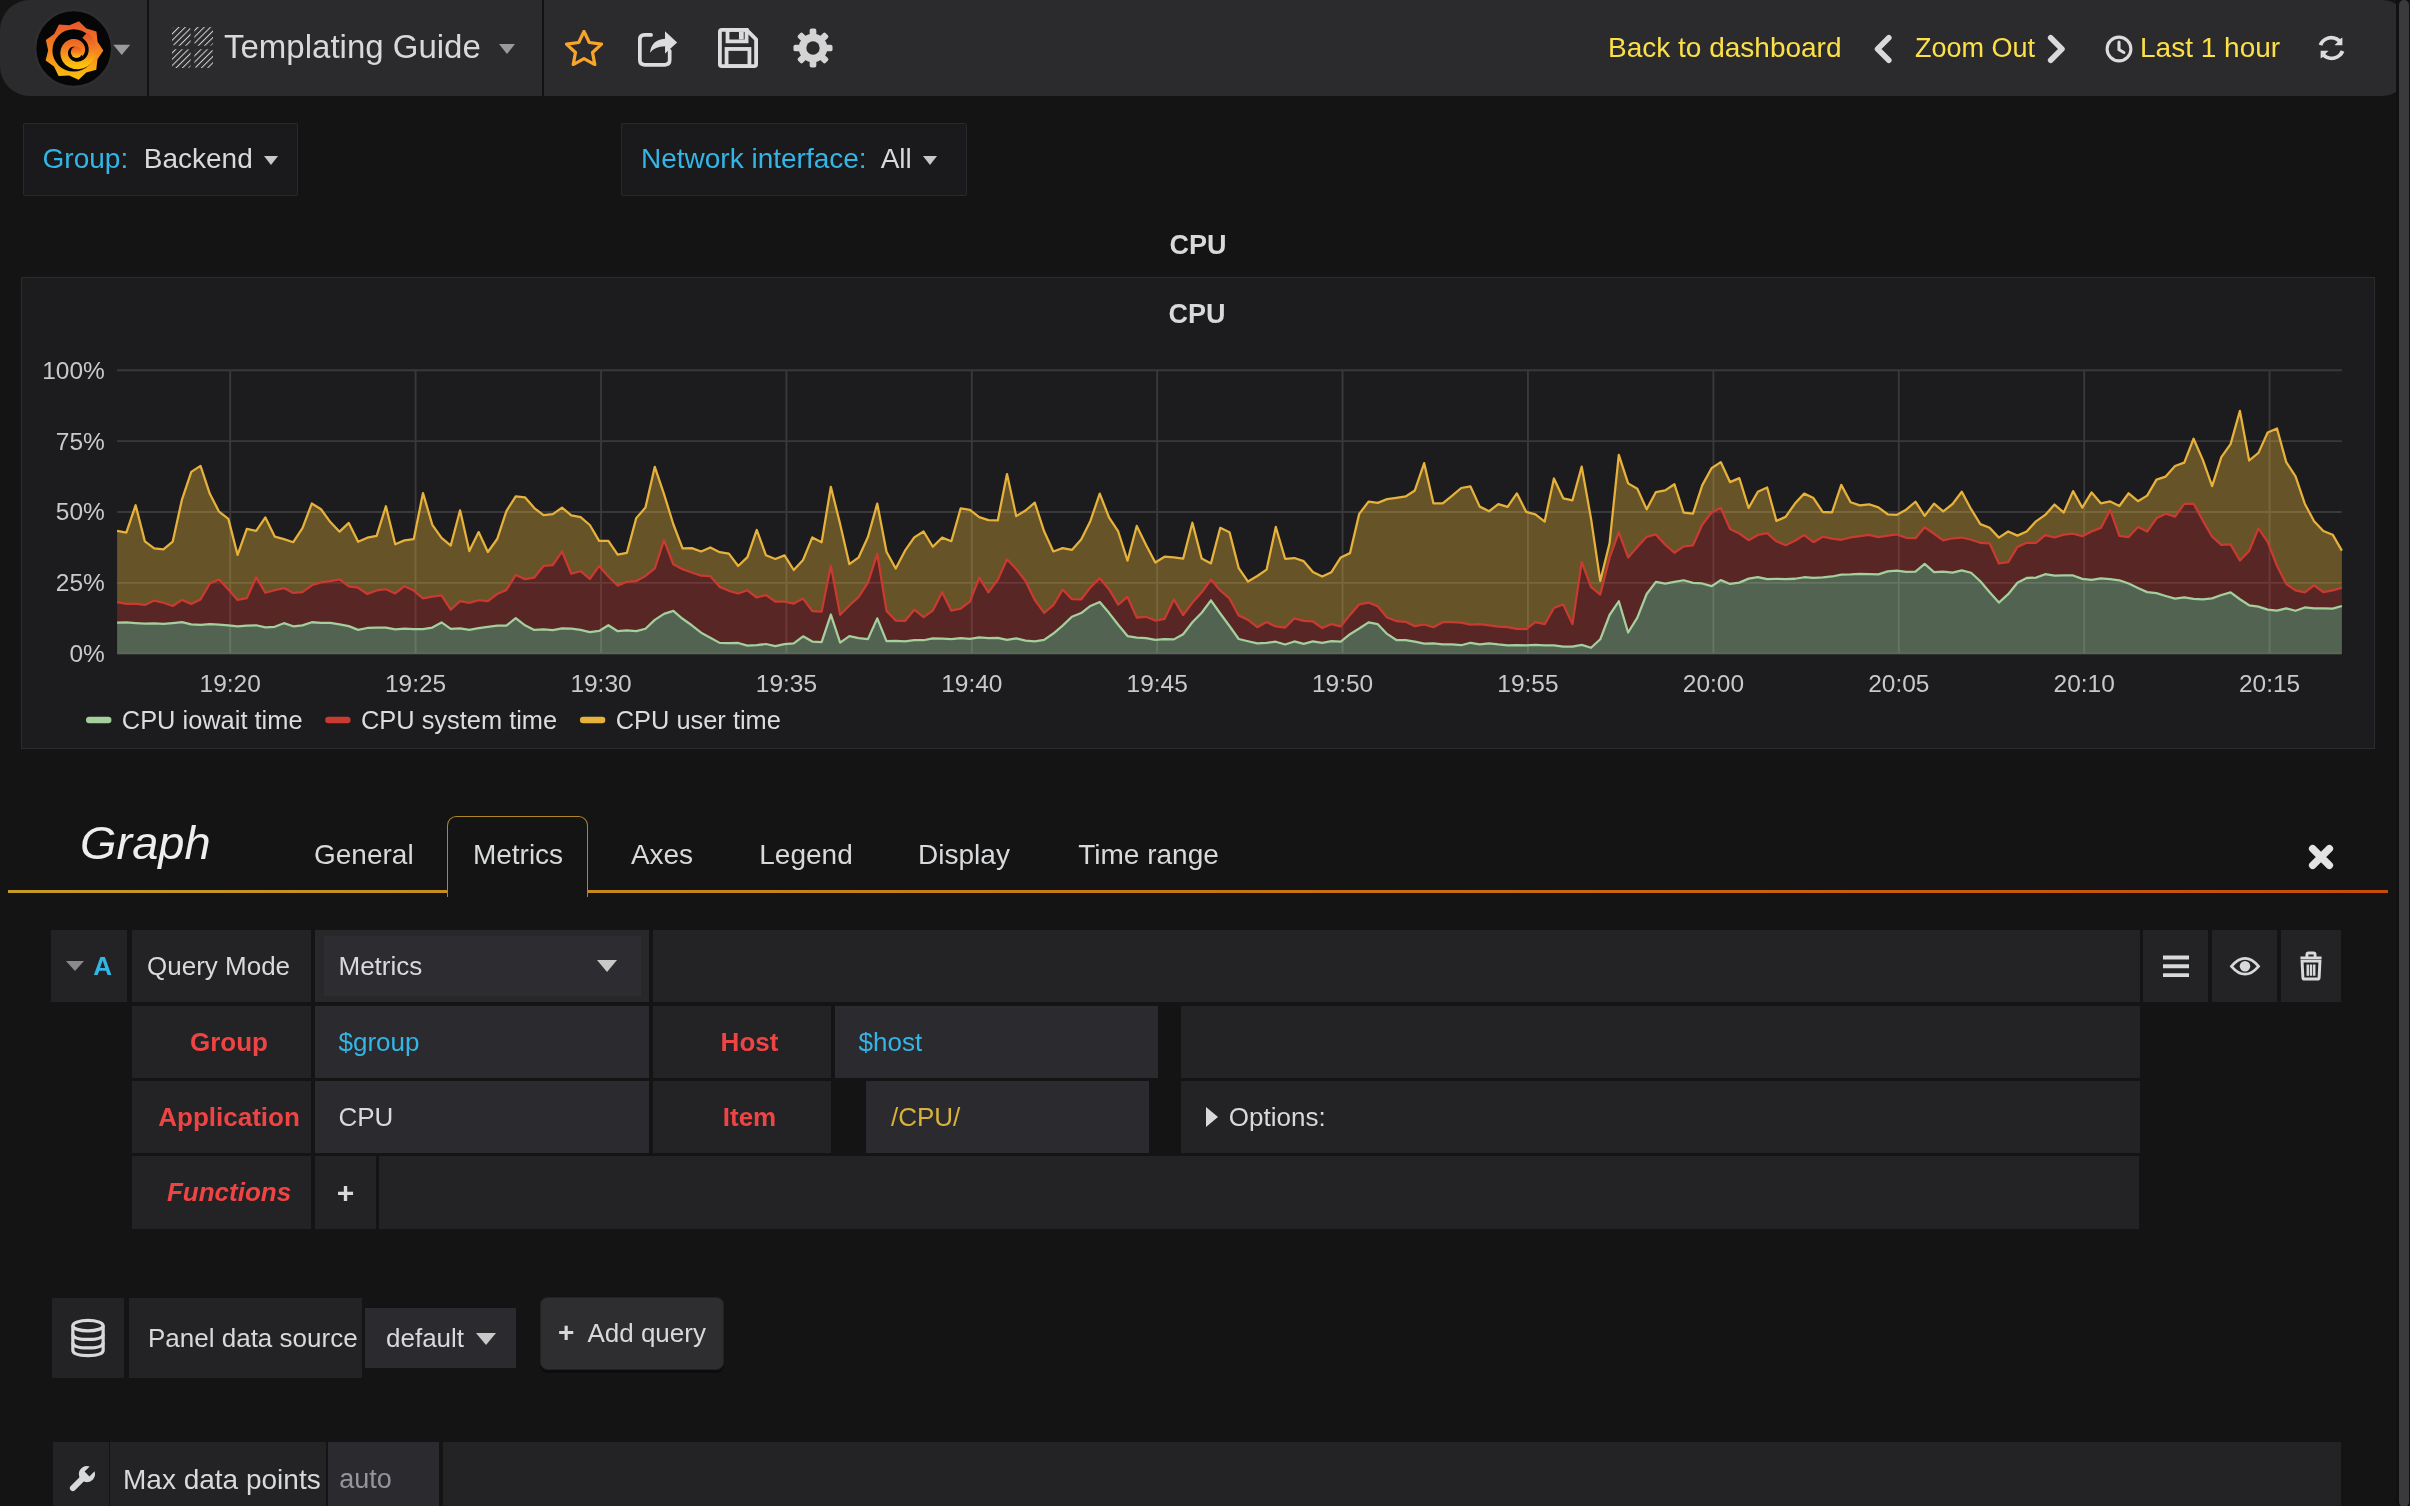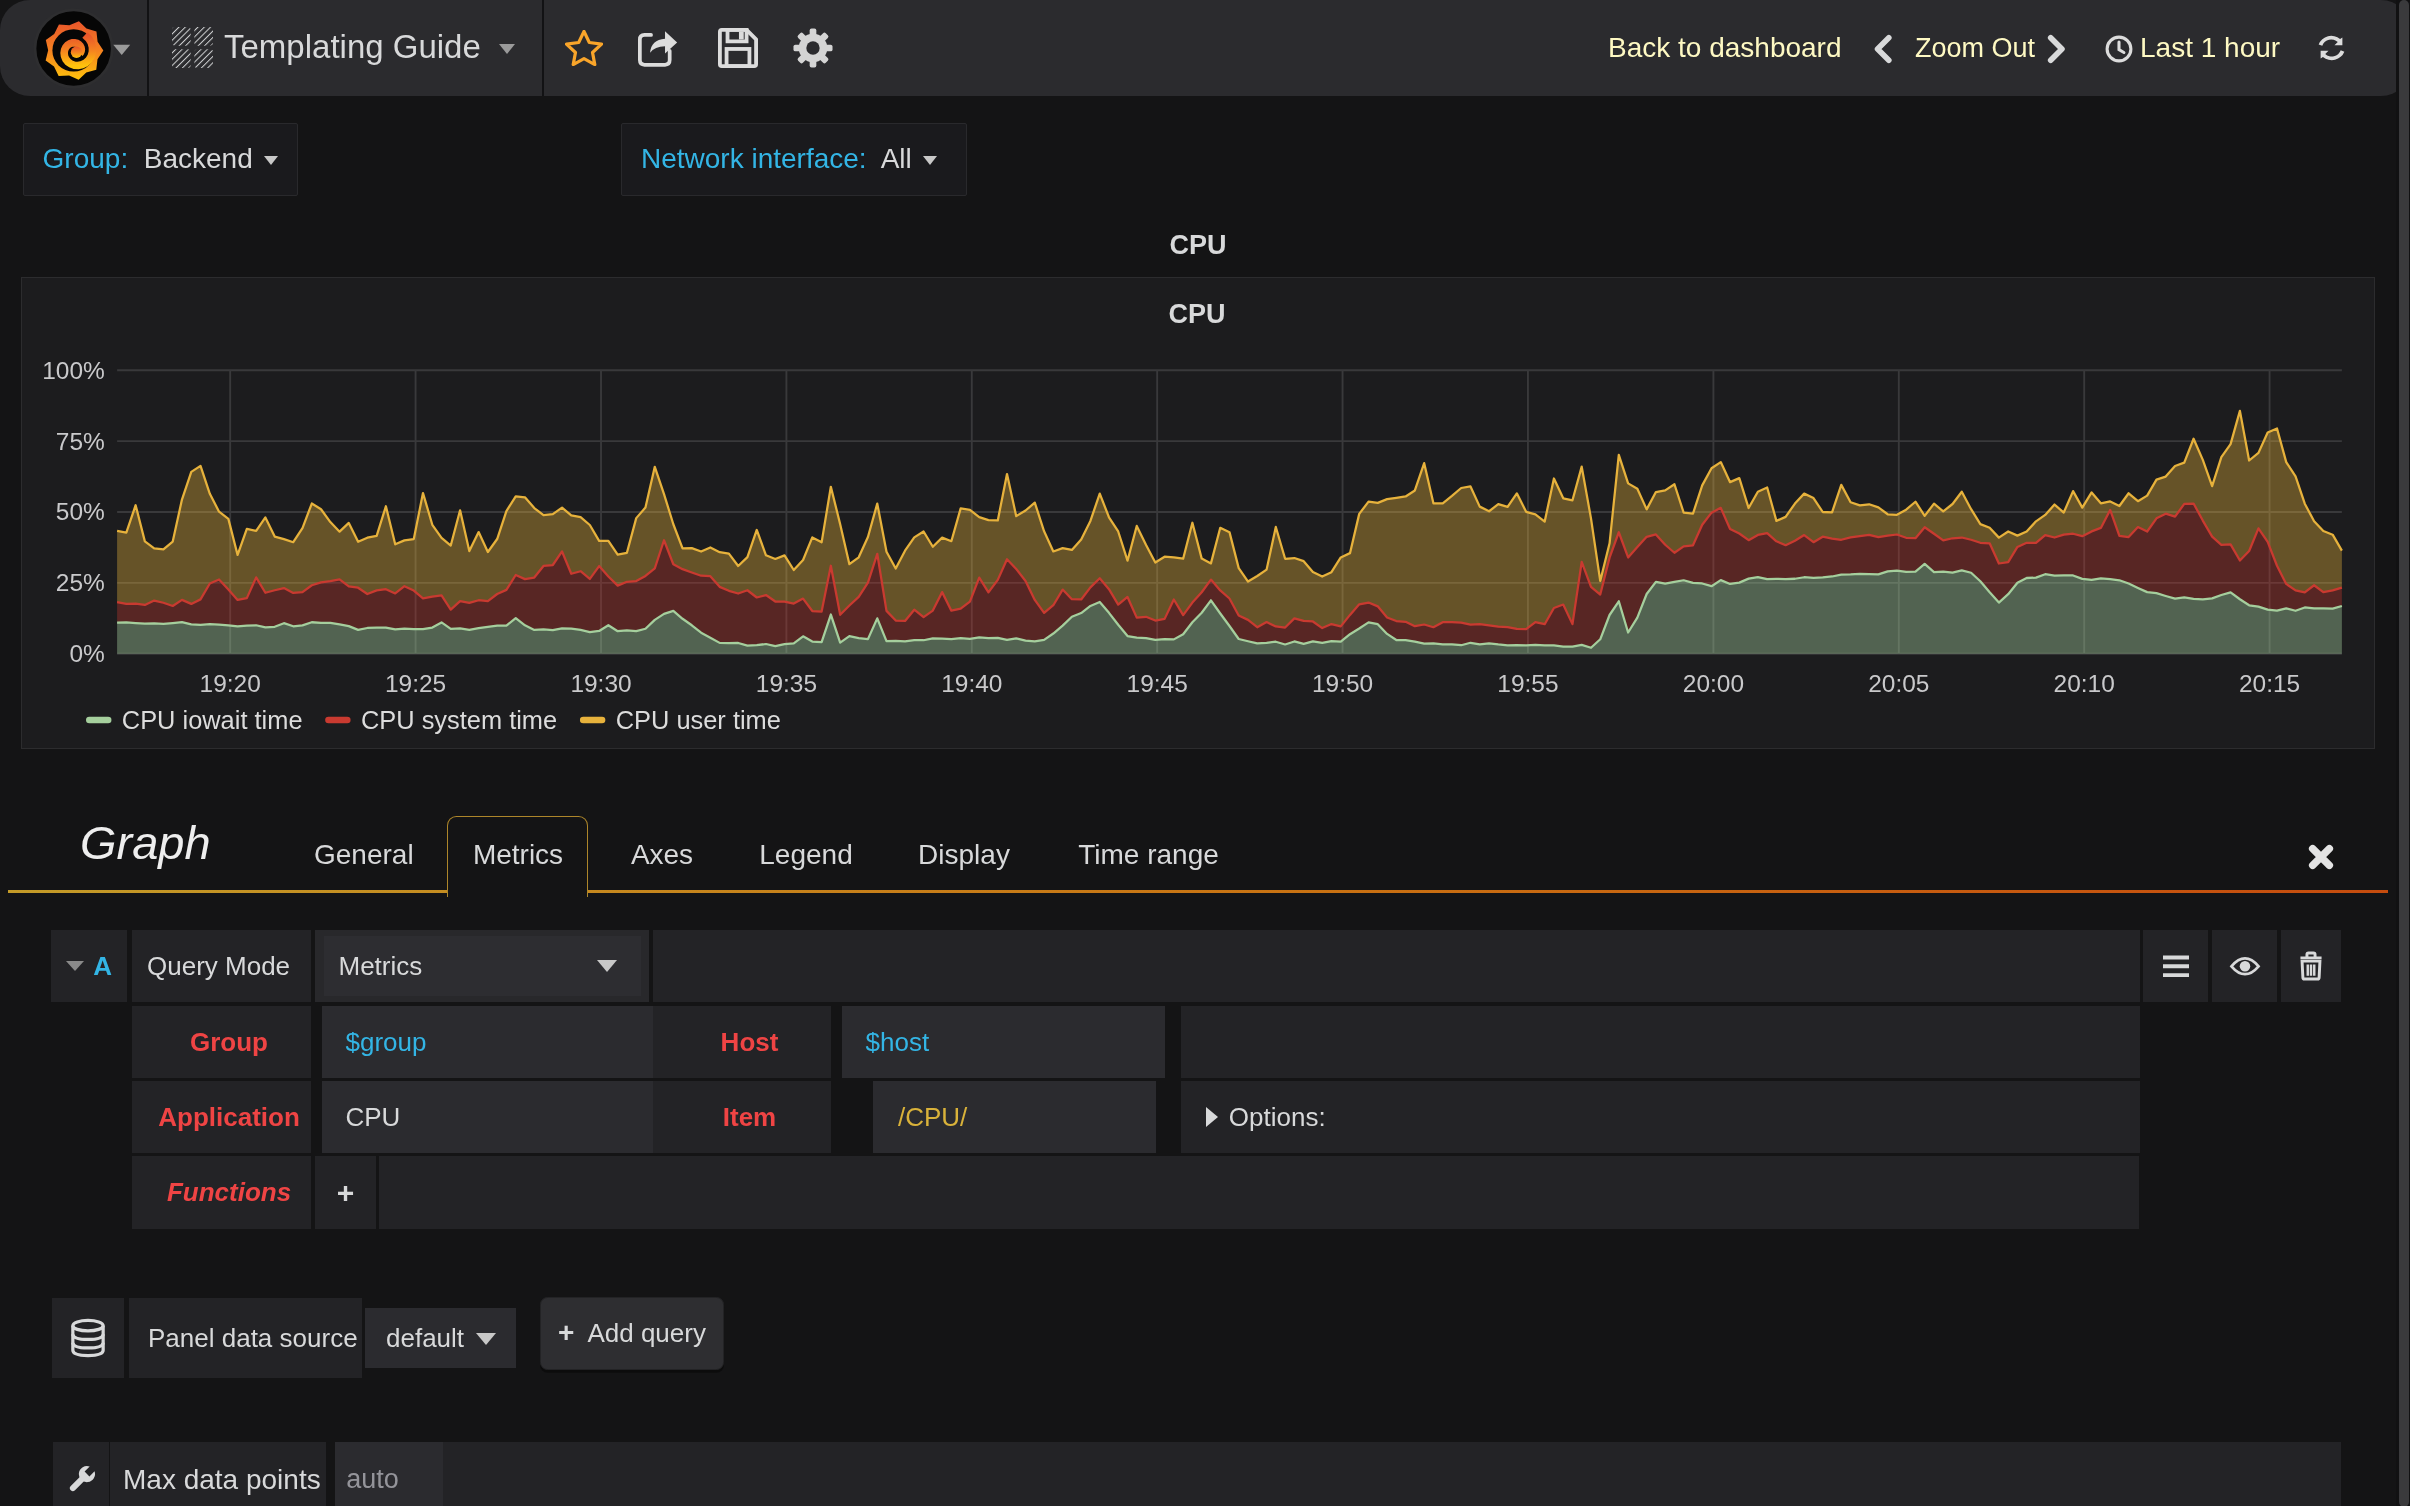--- a/index.html
+++ b/index.html
@@ -2,42 +2,42 @@
 <html style="font-size:15px"><head>
 <meta charset="utf-8">
 <style>
 * { margin:0; padding:0; box-sizing:border-box; }
 html,body { width:2411px; height:1507px; overflow:hidden; background:#141415; font-family:"Liberation Sans", sans-serif; }
 .abs { position:absolute; }
 #page { position:relative; width:2411px; height:1507px; background:#141415; }
 
 #navbar { position:absolute; left:0; top:0; width:2411px; height:96px; background:#2b2b2e;border-radius:30px; }
 #navbar .sep { position:absolute; top:0; width:1.9px; height:96px; background:#121214; }
-.navtext { position:absolute; color:#fef9c3; font-size:28px; line-height:96px; height:96px; white-space:nowrap; }
+.navtext { position:absolute; color:#fde047; font-size:28px; line-height:96px; height:96px; white-space:nowrap; }
 #dashtitle { position:absolute; left:224px; top:0; color:#d8d9da; font-size:33px; line-height:94px; height:96px; white-space:nowrap; }
 .caret { display:inline-block; width:0; height:0; border-left:11.3px solid transparent; border-right:11.3px solid transparent; border-top:13px solid #9a9a9a; vertical-align:middle; }
 
 .tplbox { position:absolute; top:123px; height:73px; background:#1a1a1d; border:1.9px solid #29292c; border-radius:2px; color:#d8d9da; font-size:28px; line-height:70px; white-space:nowrap; padding:0 19px; }
 .tplbox .lbl { color:#33b5e5; }
 .tplbox .caret { border-top-color:#c8c8c8; border-left-width:7.5px; border-right-width:7.5px; border-top-width:9.4px; margin-left:11.3px; margin-top:0px; }
 
 #rowtitle { position:absolute; left:21px; top:230px; width:2354px; text-align:center; color:#d8d9da; font-size:27px; font-weight:bold; }
 
 #panel { position:absolute; left:21px; top:277px; width:2354px; height:472px; background:#1c1c1e; border:1.9px solid #2c2c2e; }
 #paneltitle { position:absolute; left:0; top:21px; width:2350px; text-align:center; color:#d8d9da; font-size:27px; font-weight:bold; }
 
 #graphtitle { position:absolute; left:80px; top:815px; color:#eeeeee; font-size:47px; font-style:italic; }
 .tab { position:absolute; top:819px; height:75px; color:#d8d9da; font-size:28px; line-height:72px; text-align:center; white-space:nowrap; z-index:3; }
 #tababox { position:absolute; left:447px; top:816px; width:141px; height:81px; background:#141415; border:1.9px solid #ad862a; border-bottom:none; border-radius:9.4px 9.4px 0 0; z-index:2; }
 #tabline { position:absolute; left:7.5px; top:890px; width:2380px; height:2.8px; background:linear-gradient(90deg,#c49b28,#c97212 55%,#c64c0e); }
 #closex { position:absolute; left:2308px; top:844px; width:26px; height:26px; }
 
 .cell { position:absolute; background:#232326; color:#d8d9da; font-size:26px; white-space:nowrap; }
 .cell.lbl { color:#ef4444; font-weight:bold;text-align:center; }
-.cell.inp { background:#2b2b2f;margin-left:7px; }
+.cell.inp { background:#2b2b2f; }
 .r1 { top:930px; height:72px; line-height:72px; }
 .r2 { top:1006px; height:72px; line-height:72px; }
 .r3 { top:1081px; height:72px; line-height:72px; }
 .r4 { top:1156px; height:73px; line-height:73px; }
 .r5 { top:1298px; height:80px; line-height:80px; }
 .r6 { top:1442px; height:75px; line-height:75px; }
 .ic { display:flex; align-items:center; justify-content:center; }
 
 #sbar { position:absolute; right:0; top:0; width:15px; height:1507px; background:#111112; }
 #sthumb { position:absolute; right:1.9px; top:0px; width:10.4px; height:1507px; background:#3a3a3c; border-radius:5.6px; }

